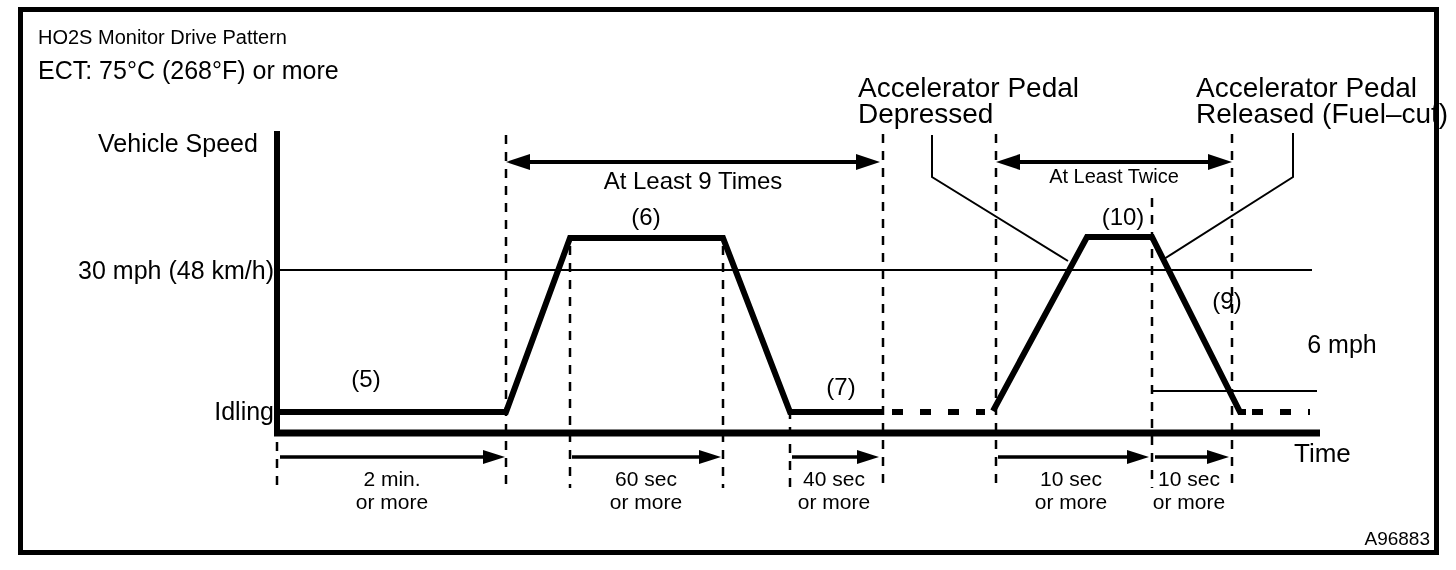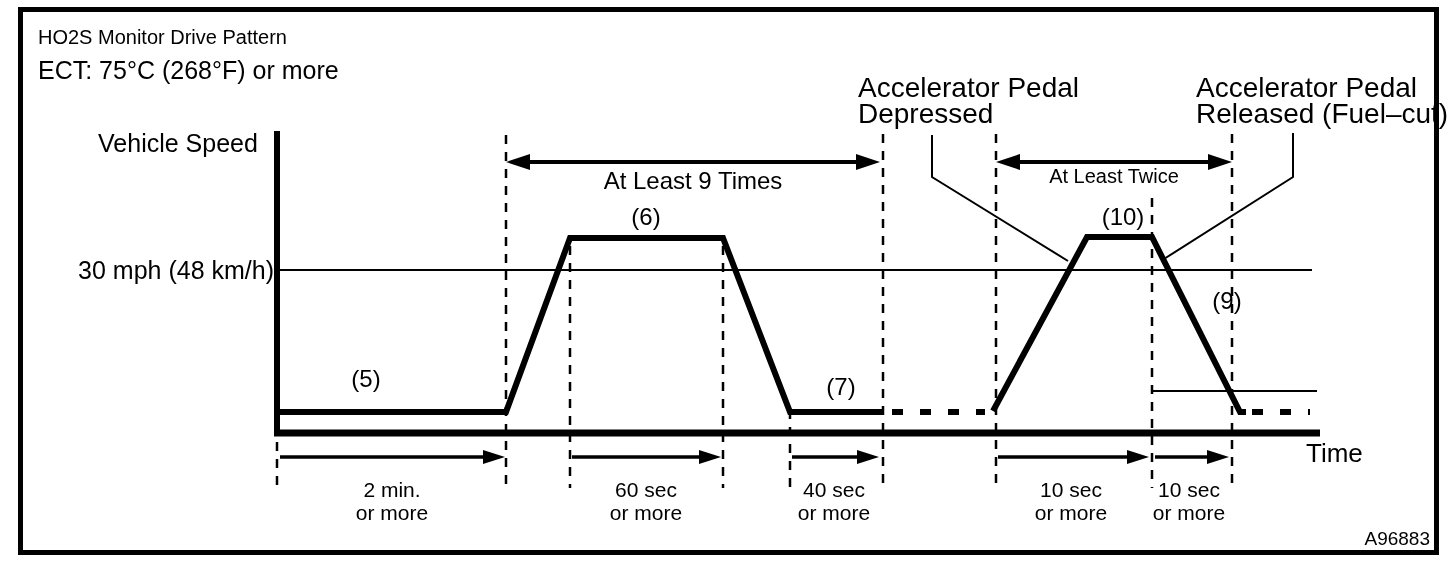--- a/index.html
+++ b/index.html
@@ -15,34 +15,34 @@
     position:absolute;left:18px;top:7px;width:1421px;height:548px;
     border:5px solid #000;box-sizing:border-box;
   }
   svg{position:absolute;left:0;top:0;}
   .t{position:absolute;white-space:nowrap;line-height:1.08;}
   .title{left:38px;top:27px;font-size:20px;font-weight:normal;}
   .subtitle{left:38px;top:57px;font-size:25px;}
   .ylabel{left:88px;top:130px;width:180px;text-align:center;font-size:25px;}
   .ref30{left:46px;top:257px;width:228px;text-align:right;font-size:25px;}
   .idling{left:46px;top:398px;width:228px;text-align:right;font-size:25px;}
-  .xlabel{left:1294px;top:439px;font-size:26px;margin-left:12px;}
+  .xlabel{left:1294px;top:439px;font-size:26px;}
   .ref6{left:1261px;top:329px;width:162px;text-align:center;font-size:25px;line-height:31px;}
   .range8{left:693px;top:168px;transform:translateX(-50%);font-size:24px;}
   .range2{left:1114px;top:166px;transform:translateX(-50%);font-size:20px;}
   .ann{font-size:28px;line-height:26px;}
   .annDep{left:858px;top:75px;}
   .annRel{left:1196px;top:75px;}
   .step{font-size:24px;transform:translateX(-50%);}
   .s5{left:366px;top:366px;}
   .s6{left:646px;top:204px;}
   .s7{left:841px;top:374px;}
   .s10{left:1123px;top:204px;text-align:right;}
   .s11{left:1227px;top:288px;}
-  .timing{top:467px;transform:translateX(-50%);text-align:center;font-size:21px;line-height:23px;margin-top:11px;}
+  .timing{top:467px;transform:translateX(-50%);text-align:center;font-size:21px;line-height:23px;}
   .tm1{left:392px;} .tm2{left:646px;} .tm3{left:834px;} .tm4{left:1071px;} .tm5{left:1189px;}
   .figid{left:1330px;top:529px;width:100px;text-align:right;font-size:19px;}
 </style>
 </head>
 <body>
 
 <div id="figure">
 
   <div class="border-frame"></div>
 
@@ -110,23 +110,25 @@
 
     <path d="M932,135 V177 L1068,261" fill="none" stroke="#000" stroke-width="2"></path>
     <path d="M1293,133 V177 L1164,259" fill="none" stroke="#000" stroke-width="2"></path>
   </svg>
 
   <div class="t title">HO2S Monitor Drive Pattern</div>
   <div class="t subtitle">ECT: 75°C (268°F) or more</div>
 
   <div class="t ylabel">Vehicle Speed</div>
   <div class="t ref30">30 mph (48 km/h)</div>
+  <div class="t idling">Idling</div>
   <div class="t xlabel">Time</div>
 
   <div class="t ref6">
+    <div>6 mph</div>
   </div>
 
   <div class="t range8">At Least 9 Times</div>
   <div class="t range2">At Least Twice</div>
 
   <div class="t ann annDep">
     <div>Accelerator Pedal</div>
     <div>Depressed</div>
   </div>
   <div class="t ann annRel">

